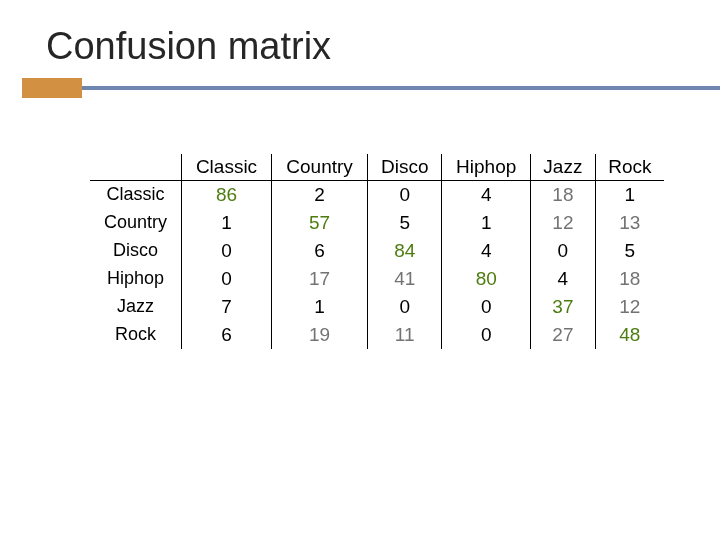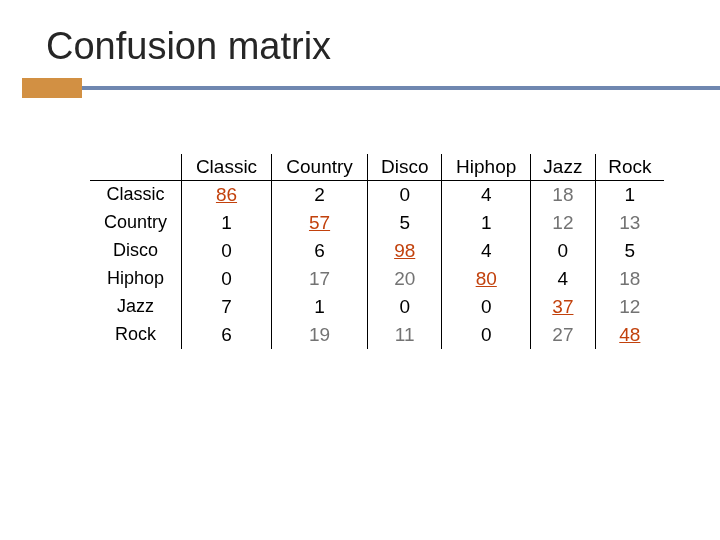--- a/index.html
+++ b/index.html
@@ -57,21 +57,21 @@
     font-weight: 400;
   }
   table.cm th:last-child, table.cm td:last-child { border-right: none; }
   table.cm thead { border-bottom: 1px solid #000; }
   table.cm thead .corner { border-right: 1px solid #000; }
   table.cm tbody td:first-child {
     text-align: center;
     font-size: 18px;
   }
   table.cm tbody tr { height: 28px; }
-  .diag { color: #c2410c; text-decoration: underline; }
+  .diag { color: #4d7c0f; }
   .off  { color: #737373; }
 </style>
 </head>
 <body>
 
 <div class="title">Confusion matrix</div>
 
 <div class="rule-row">
   <div class="rule-orange"></div>
   <div class="rule-blue"></div>
@@ -109,30 +109,30 @@
       <td class="diag">57</td>
       <td>5</td>
       <td>1</td>
       <td class="off">12</td>
       <td class="off">13</td>
     </tr>
     <tr>
       <td>Disco</td>
       <td>0</td>
       <td>6</td>
-      <td class="diag">98</td>
+      <td class="diag">84</td>
       <td>4</td>
       <td>0</td>
       <td>5</td>
     </tr>
     <tr>
       <td>Hiphop</td>
       <td>0</td>
       <td class="off">17</td>
-      <td class="off">20</td>
+      <td class="off">41</td>
       <td class="diag">80</td>
       <td>4</td>
       <td class="off">18</td>
     </tr>
     <tr>
       <td>Jazz</td>
       <td>7</td>
       <td>1</td>
       <td>0</td>
       <td>0</td>

